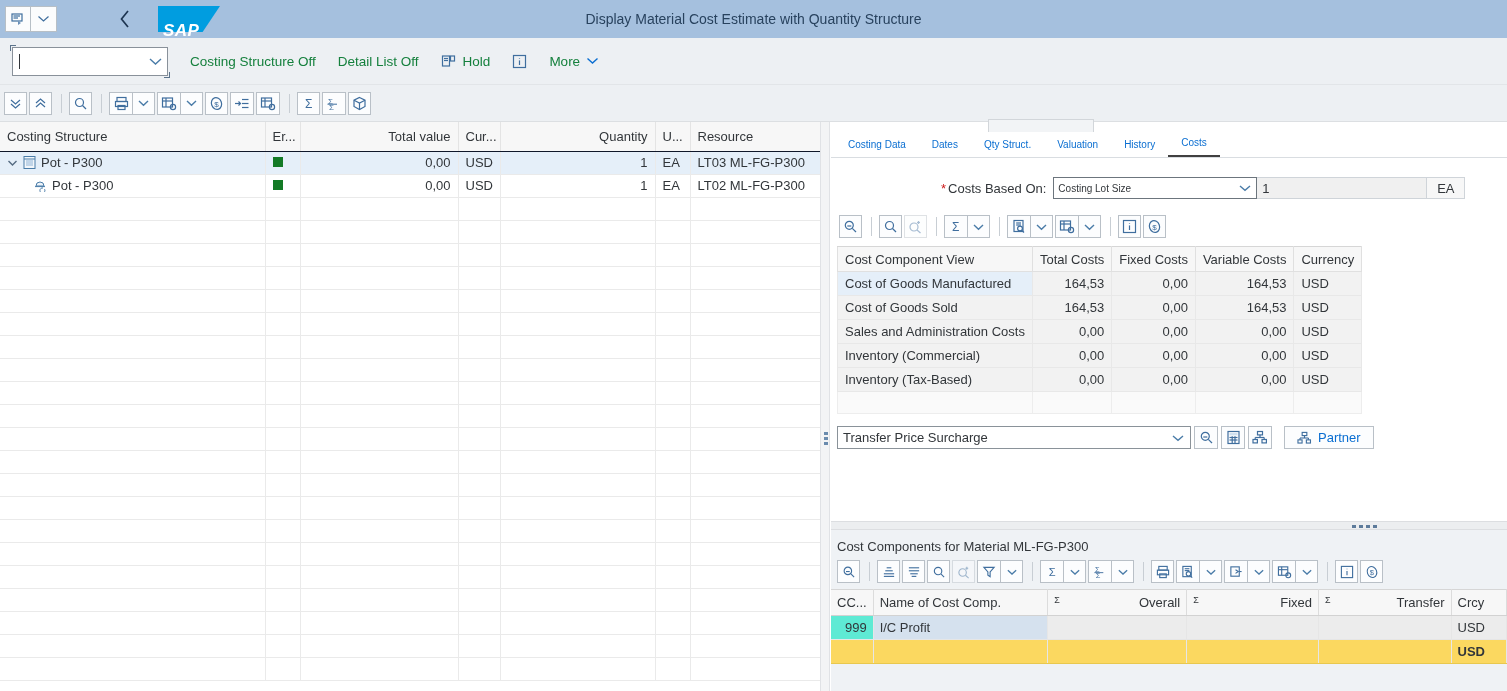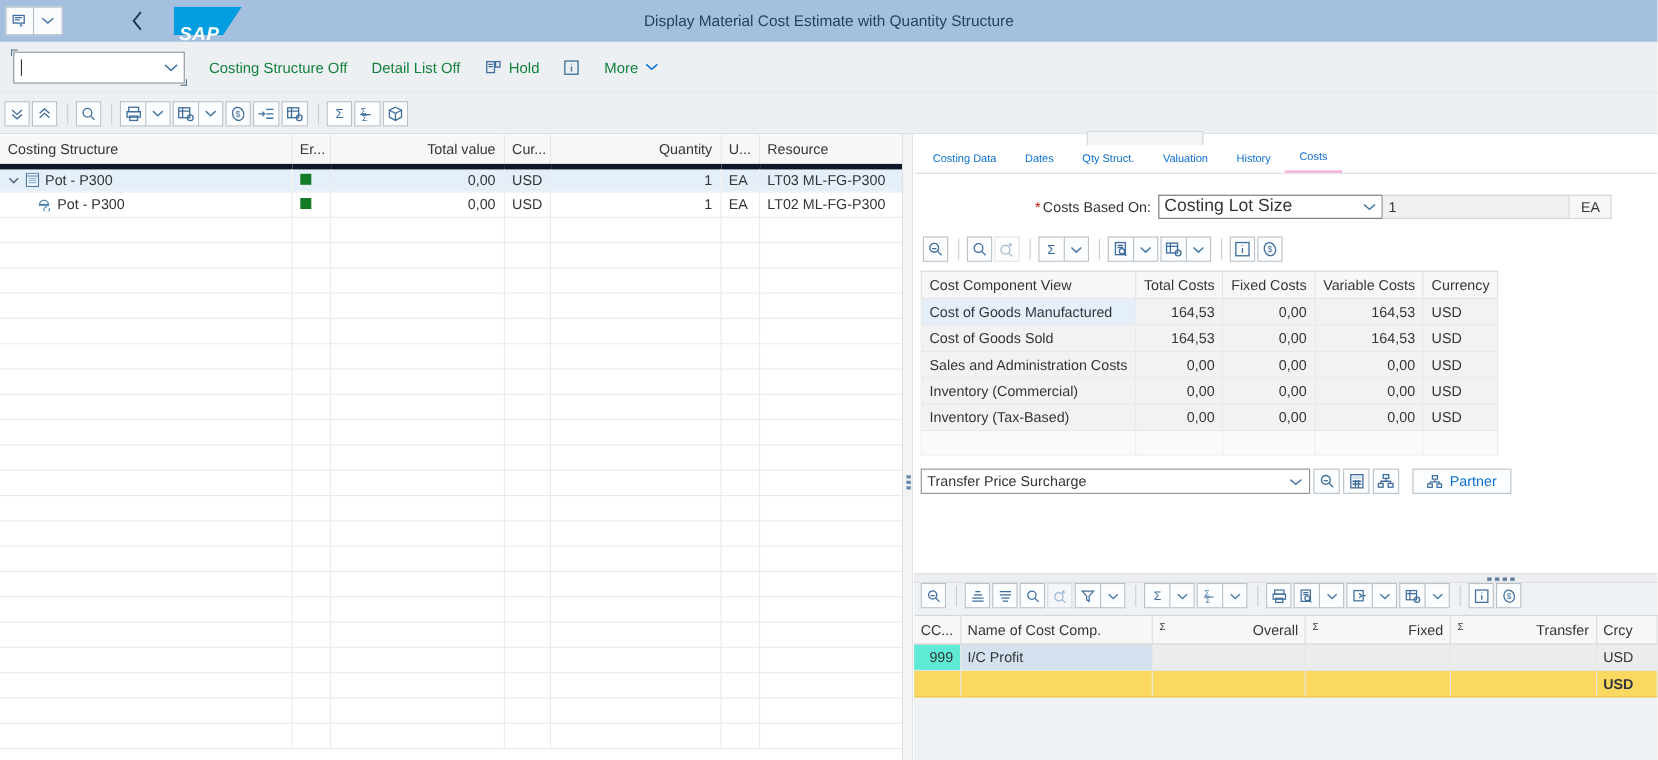--- a/index.html
+++ b/index.html
@@ -150,21 +150,21 @@
 
   
   table.grid { border-collapse: collapse; width: 820px; table-layout: fixed; }
   table.grid th {
     background: #f7f7f7;
     font-weight: normal;
     font-size: 13px;
     color: #32363a;
     height: 29px;
     border-right: 1px solid #e4e4e4;
-    border-bottom: 5px solid #0f172a;
+    border-bottom: 1px solid #0f172a;
     padding: 0 7px;
     text-align: left;
     white-space: nowrap;
     overflow: hidden;
   }
   table.grid th.r { text-align: right; }
   table.grid td {
     height: 23px;
     border-right: 1px solid #eaeaea;
     border-bottom: 1px solid #eaeaea;
@@ -193,37 +193,37 @@
     padding-left: 4px; gap: 0;
     position: relative;
   }
   .tab {
     padding: 0 13px 7px 13px;
     font-size: 10px; color: #0a6ed1;
     cursor: pointer; white-space: nowrap;
   }
   .tab.active {
     color: #0a6ed1;
-    border-bottom: 2px solid #f9a8d4;
+    border-bottom: 2px solid #404040;
   }
 
   .costs-based-row {
     display: flex; align-items: center;
     padding: 19px 0 0 110px;
     gap: 0;
   }
   .req-star { color: #cc1919; margin-right: 2px; }
   .cb-label { font-size: 13px; color: #32363a; white-space: nowrap; }
   .cb-select {
     width: 204px; height: 22px;
     border: 1px solid #6c757d;
     background: #fff;
     display: flex; align-items: center;
     padding: 0 4px; margin-left: 7px;
-    font-size: 16px;
+    font-size: 10px;
   }
   .cb-select .caret { margin-left: auto; }
   .cb-qty {
     width: 170px; height: 22px;
     border: 1px solid #cfd4d9;
     border-left: none;
     background: #f0f0f0;
     display: flex; align-items: center;
     padding: 0 5px; font-size: 13px;
   }
@@ -1020,20 +1020,21 @@
       <div class="hsplit">
         <div class="dots">
             <i></i>
             <i></i>
             <i></i>
             <i></i>
           </div>
       </div>
 
       <div class="bottom-panel">
+        <div class="bp-title">Cost Components for Material ML-FG-P300</div>
         <div class="bp-bar">
           <div class="ibtn">
             <svg width="14" height="14" viewBox="0 0 15 15">
                 <circle cx="6.3" cy="6.3" r="4" class="ic"></circle>
                 <line x1="9.3" y1="9.3" x2="13" y2="13" class="ic" stroke-width="1.5"></line>
                 <line x1="4.3" y1="7" x2="8.3" y2="7" class="ic" stroke-width="0.9"></line>
               </svg>
           </div>
           <div class="sep"></div>
           <div class="ibtn">

